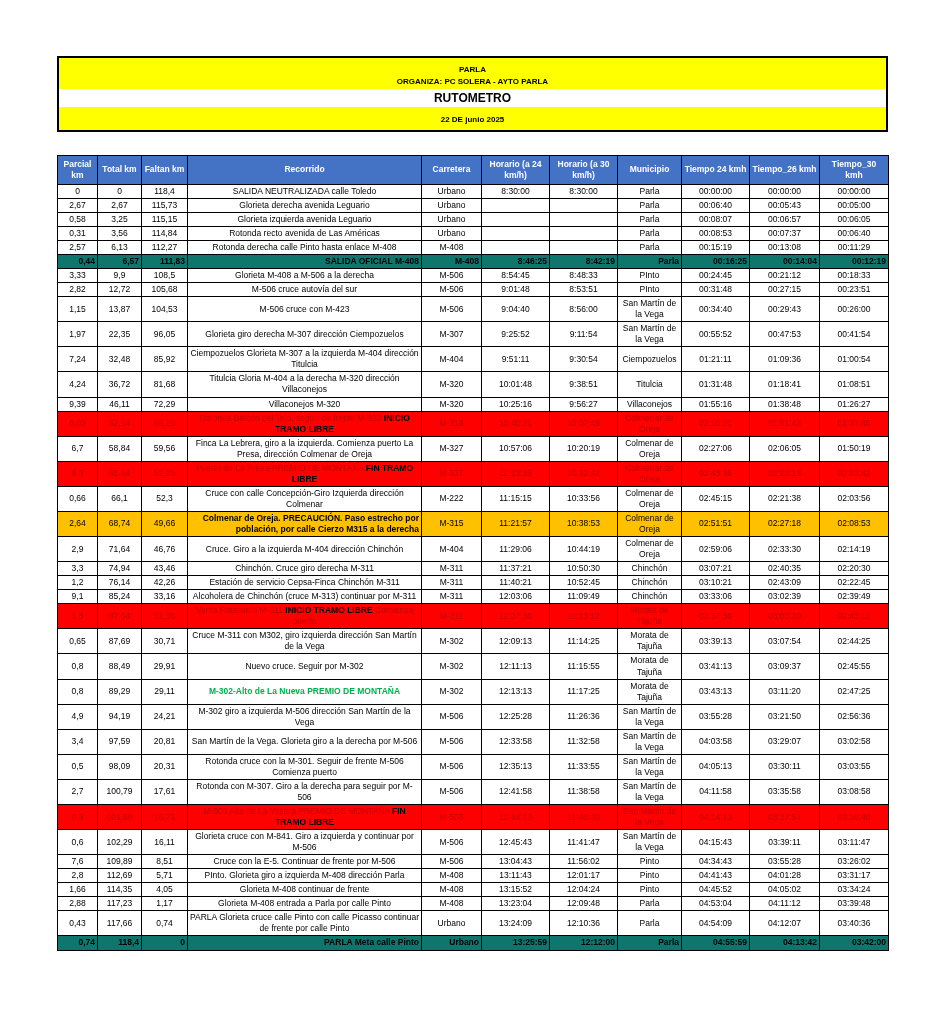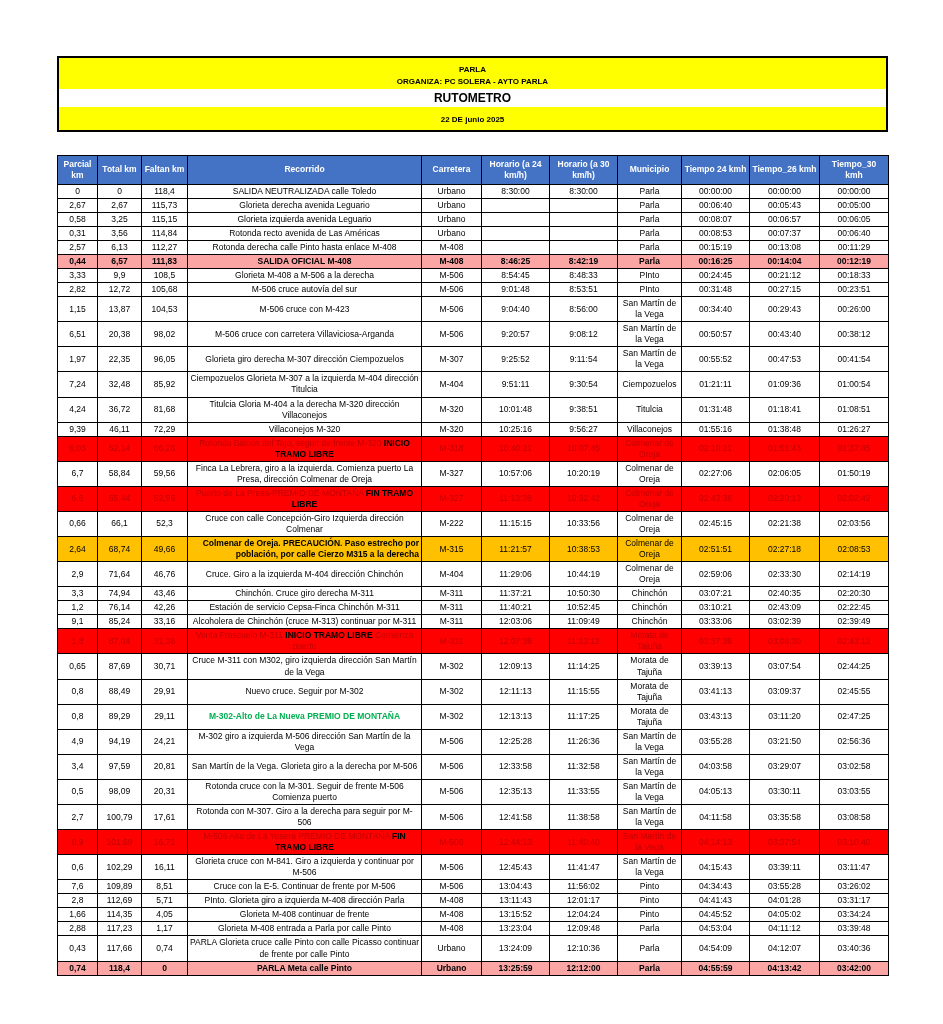--- a/index.html
+++ b/index.html
@@ -23,21 +23,21 @@
     border-collapse:collapse;width:100%;margin-top:23px;
     font-size:8.5px;table-layout:fixed;
   }
   th,td{
     border:1px solid #000;padding:1px 2px;text-align:center;
     vertical-align:middle;line-height:1.3;word-wrap:break-word;
   }
   thead th{
     background:#4472C4;color:#ffffff;font-weight:bold;height:26px;
   }
-  tr.green td{background:#fca5a5;font-weight:bold;color:#000;}
+  tr.green td{background:#0f766e;font-weight:bold;color:#000;text-align:right;}
   tr.red td{background:#FF0000;color:#C00000;}
   tr.orange td{background:#FFC000;color:#000;}
   tr.orange td[data-name="cell-recorrido"]{font-weight:bold;text-align:right;}
 </style>
 </head>
 <body>
 
 <div class="page" data-name="page">
 
   <div class="header-box" data-name="event-header">
@@ -188,33 +188,20 @@
           <td data-name="cell-recorrido">M-506 cruce con M-423</td>
           <td data-name="cell-carretera">M-506</td>
           <td data-name="cell-horario_24">9:04:40</td>
           <td data-name="cell-horario_30">8:56:00</td>
           <td data-name="cell-municipio">San Martín de la Vega</td>
           <td data-name="cell-tiempo_24">00:34:40</td>
           <td data-name="cell-tiempo_26">00:29:43</td>
           <td data-name="cell-tiempo_30">00:26:00</td>
         </tr>
         <tr class="normal" data-name="table-row">
-          <td data-name="cell-parcial_km">6,51</td>
-          <td data-name="cell-total_km">20,38</td>
-          <td data-name="cell-faltan_km">98,02</td>
-          <td data-name="cell-recorrido">M-506 cruce con carretera Villaviciosa-Arganda</td>
-          <td data-name="cell-carretera">M-506</td>
-          <td data-name="cell-horario_24">9:20:57</td>
-          <td data-name="cell-horario_30">9:08:12</td>
-          <td data-name="cell-municipio">San Martín de la Vega</td>
-          <td data-name="cell-tiempo_24">00:50:57</td>
-          <td data-name="cell-tiempo_26">00:43:40</td>
-          <td data-name="cell-tiempo_30">00:38:12</td>
-        </tr>
-        <tr class="normal" data-name="table-row">
           <td data-name="cell-parcial_km">1,97</td>
           <td data-name="cell-total_km">22,35</td>
           <td data-name="cell-faltan_km">96,05</td>
           <td data-name="cell-recorrido">Glorieta giro derecha M-307 dirección Ciempozuelos</td>
           <td data-name="cell-carretera">M-307</td>
           <td data-name="cell-horario_24">9:25:52</td>
           <td data-name="cell-horario_30">9:11:54</td>
           <td data-name="cell-municipio">San Martín de la Vega</td>
           <td data-name="cell-tiempo_24">00:55:52</td>
           <td data-name="cell-tiempo_26">00:47:53</td>

